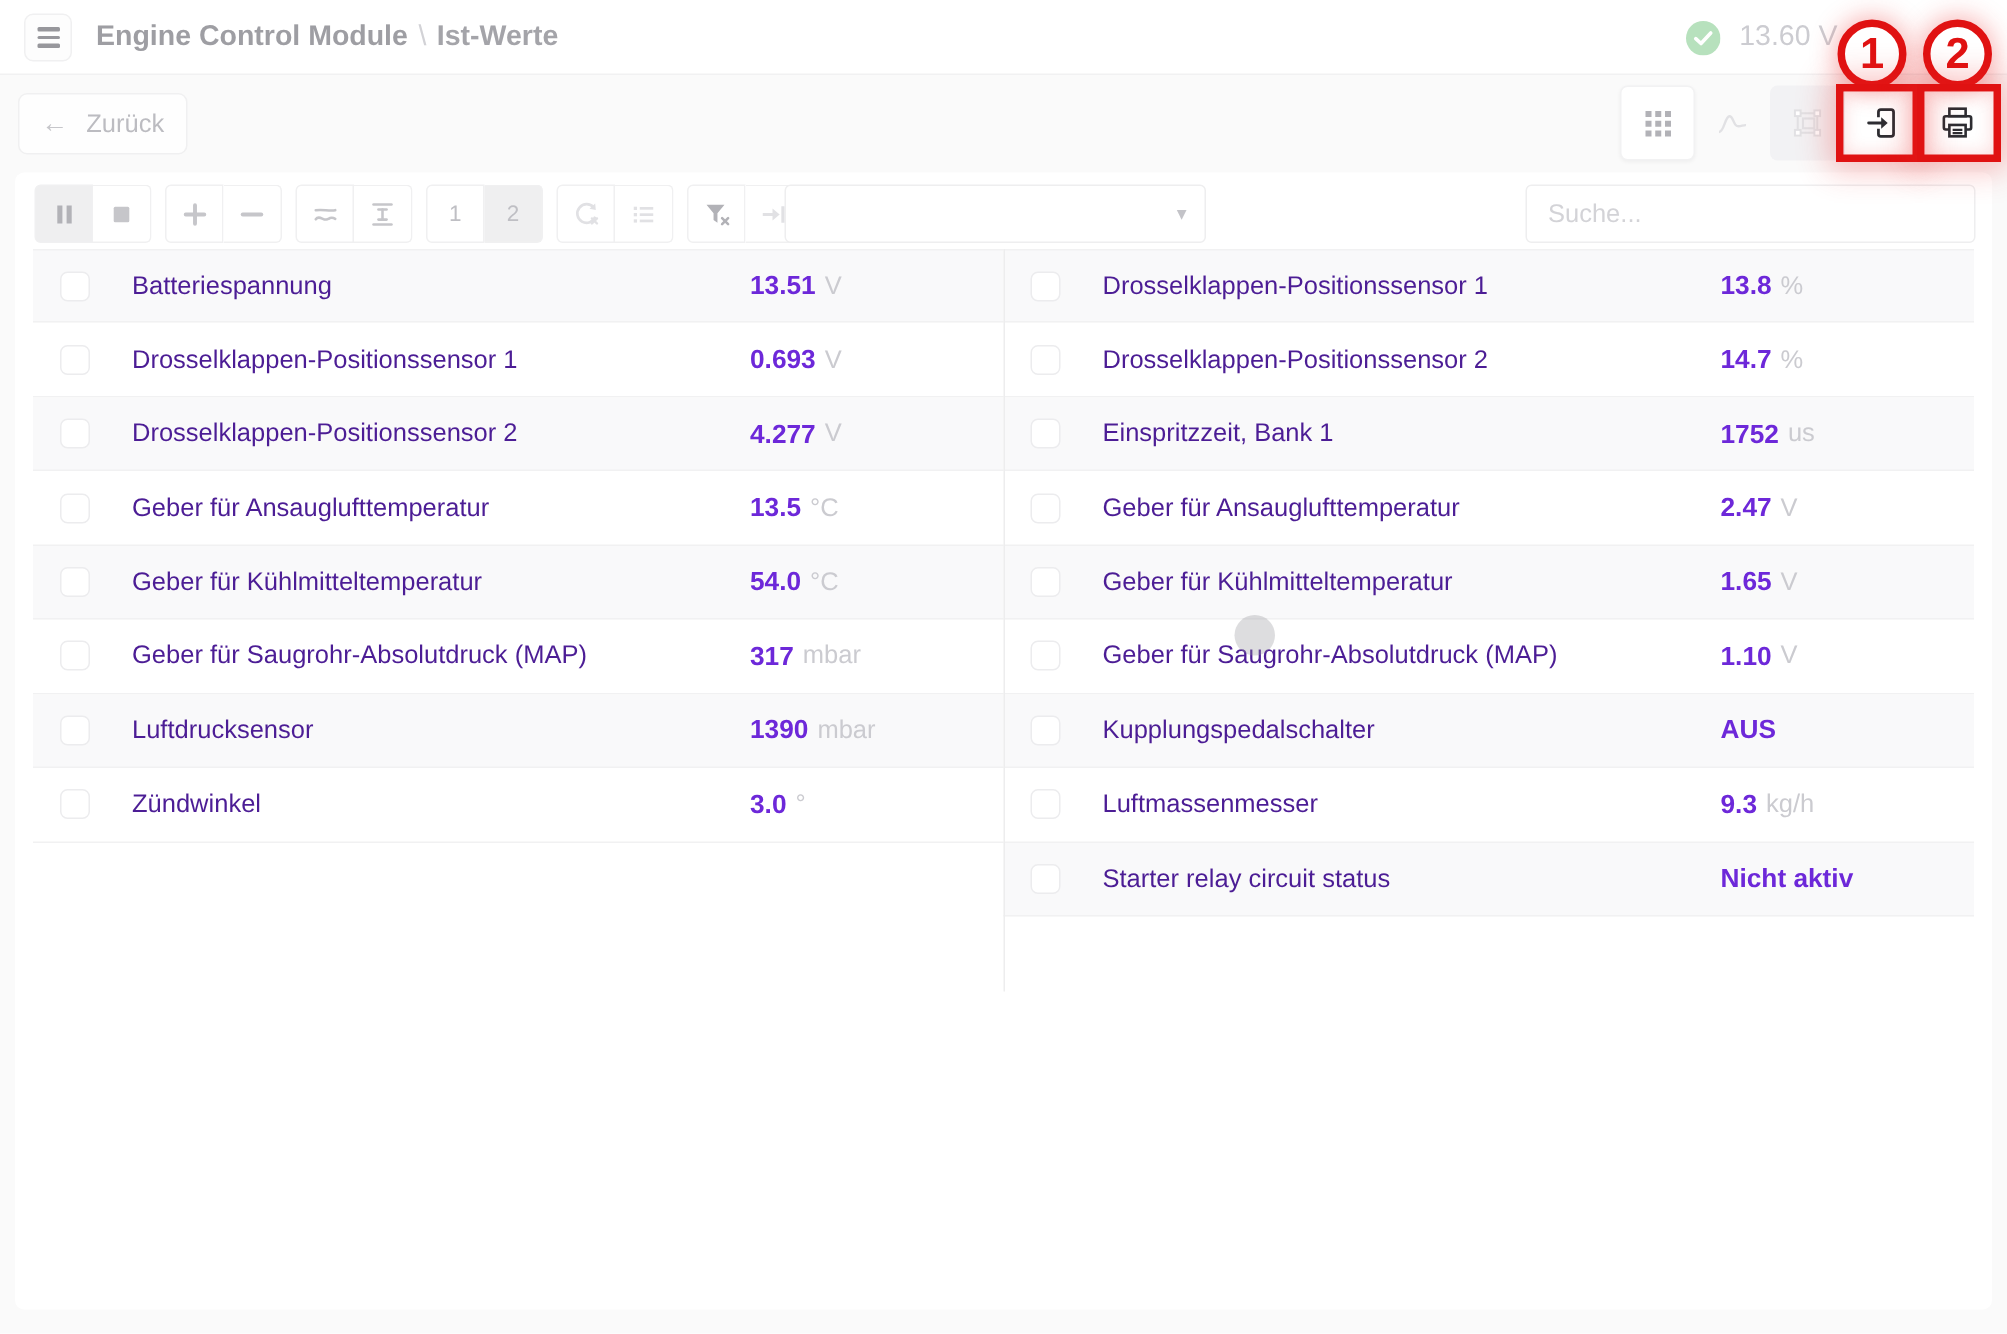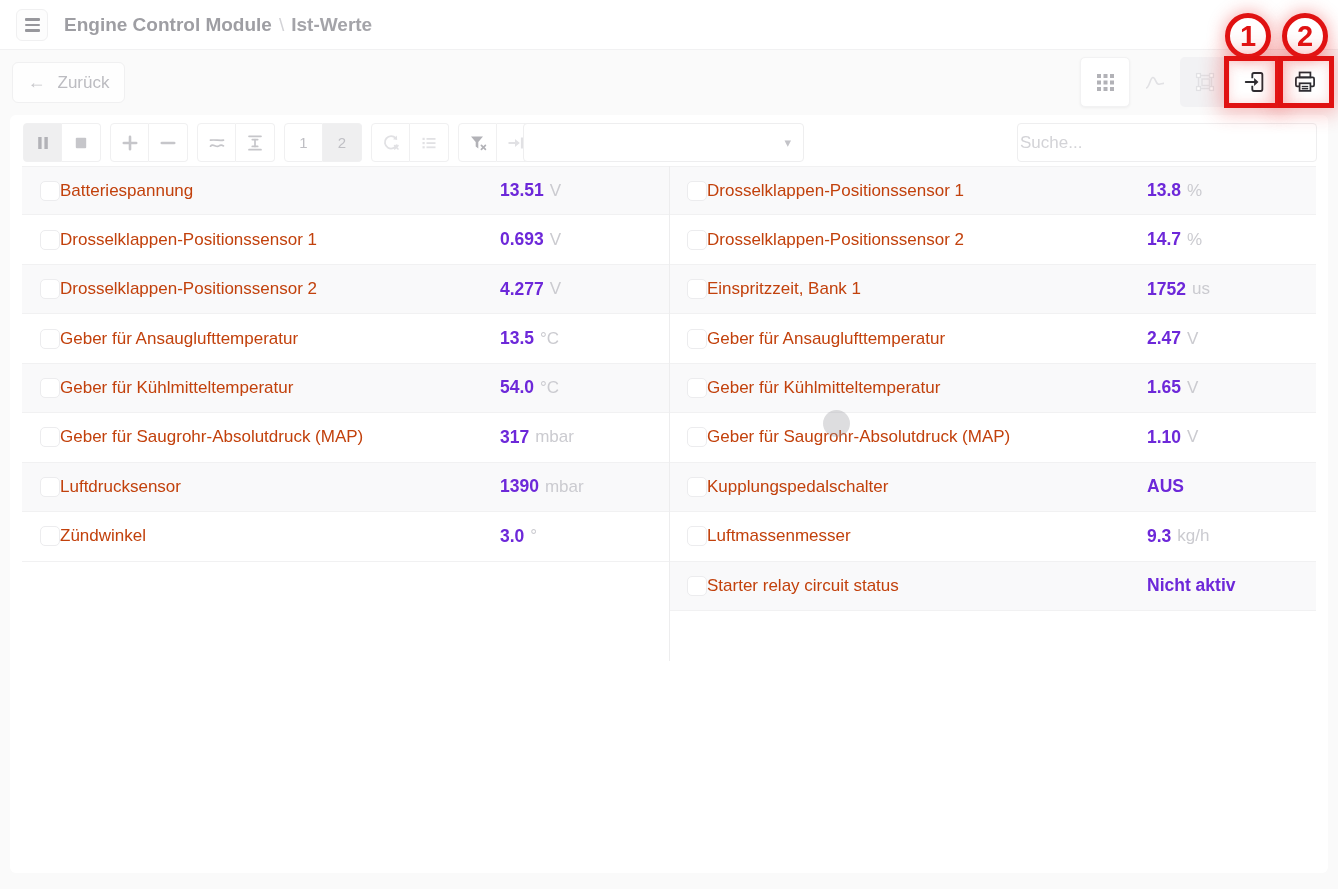--- a/index.html
+++ b/index.html
@@ -46,33 +46,33 @@
     display:flex; align-items:center; justify-content:center;
     font-size:15px; color:#bfbfc4; }
   .btn-group .tb-btn:first-child { border-radius:4px 0 0 4px; }
   .btn-group .tb-btn:last-child { border-radius:0 4px 4px 0; border-left:none; }
   .tb-btn.active { background:#efeff0; }
   .param-select { position:absolute; left:513px; top:0; width:281px; height:39px;
     background:#fff; border:1px solid #eeeeef; border-radius:4px; cursor:pointer; }
   .param-select .caret { position:absolute; right:12px; top:50%; transform:translateY(-54%);
     color:#c3c3c8; font-size:13px; }
   .search-input { position:absolute; right:11px; top:0; width:300px; height:39px;
-    border:1px solid #eeeeef; border-radius:4px; padding:0 2px; font-size:17px;
+    border:1px solid #eeeeef; border-radius:4px; padding:0 14px; font-size:17px;
     font-family:inherit; color:#ec4899; background:#fff; outline:none; }
   .search-input::placeholder { color:#d3d3d7; }
   
   .ptable { position:absolute; left:12px; top:51px; width:1294px; display:flex; align-items:flex-start; }
   .pcol { width:647px; }
   .trow { position:relative; height:49.45px; display:flex; align-items:center;
     border-bottom:1px solid #f1f1f2; }
   .pcol .trow:first-child { border-top:1px solid #f1f1f2; }
   .pcol .trow:nth-child(odd) { background:#f9f9fa; }
   .cb { width:20px; height:20px; margin-left:18px; border:1px solid #ececee;
     border-radius:5px; background:#fff; cursor:pointer; flex:none; }
-  .lbl { font-size:17px; color:#c2410c; white-space:nowrap; }
+  .lbl { margin-left:28px; font-size:17px; color:#4c1d95; white-space:nowrap; }
   .val { position:absolute; left:478px; top:0; height:100%; display:flex; align-items:center;
     white-space:nowrap; font-size:17.5px; }
   .val b { font-weight:700; color:#6d28d9; }
   .val i { font-style:normal; color:#cbcbd0; margin-left:6px; font-size:17px; }
   .col-divider { position:absolute; left:659px; top:51px; width:1px; height:494.5px; background:#ededee; }
   
   svg { display:block; }
   .stroke-n { stroke:#c6c6ca; } .stroke-s { stroke:#b2b2b7; } .stroke-d { stroke:#e1e1e4; }
   .fill-n { fill:#c6c6ca; } .fill-s { fill:#b2b2b7; } .fill-d { fill:#e1e1e4; }
   .dark { stroke:#2d2d32; } .darkf { fill:#2d2d32; }
@@ -93,20 +93,29 @@
 <header class="topbar">
   <button class="hamburger-btn">
     <span></span>
       <span></span>
       <span></span>
   </button>
   <div class="breadcrumb">
     <span class="bc-module">Engine Control Module</span>
     <span class="bc-sep">\</span>
     <span class="bc-page">Ist-Werte</span>
+  </div>
+  <div class="status">
+    <span>
+      <svg width="23" height="23" viewBox="0 0 23 23">
+          <circle cx="11.5" cy="11.5" r="11.5" fill="#b7e1bd"></circle>
+          <polyline points="6.5,11.8 10,15 16.5,8" fill="none" stroke="#ffffff" stroke-width="2.4" stroke-linecap="round" stroke-linejoin="round"></polyline>
+        </svg>
+    </span>
+    <span class="status-voltage">13.60 V</span>
   </div>
 </header>
 
 <div class="actionbar">
   <button class="back-btn">
     <span class="back-arrow">←</span>
     <span>Zurück</span>
   </button>
   <div class="view-group">
     <button class="view-btn selected">

